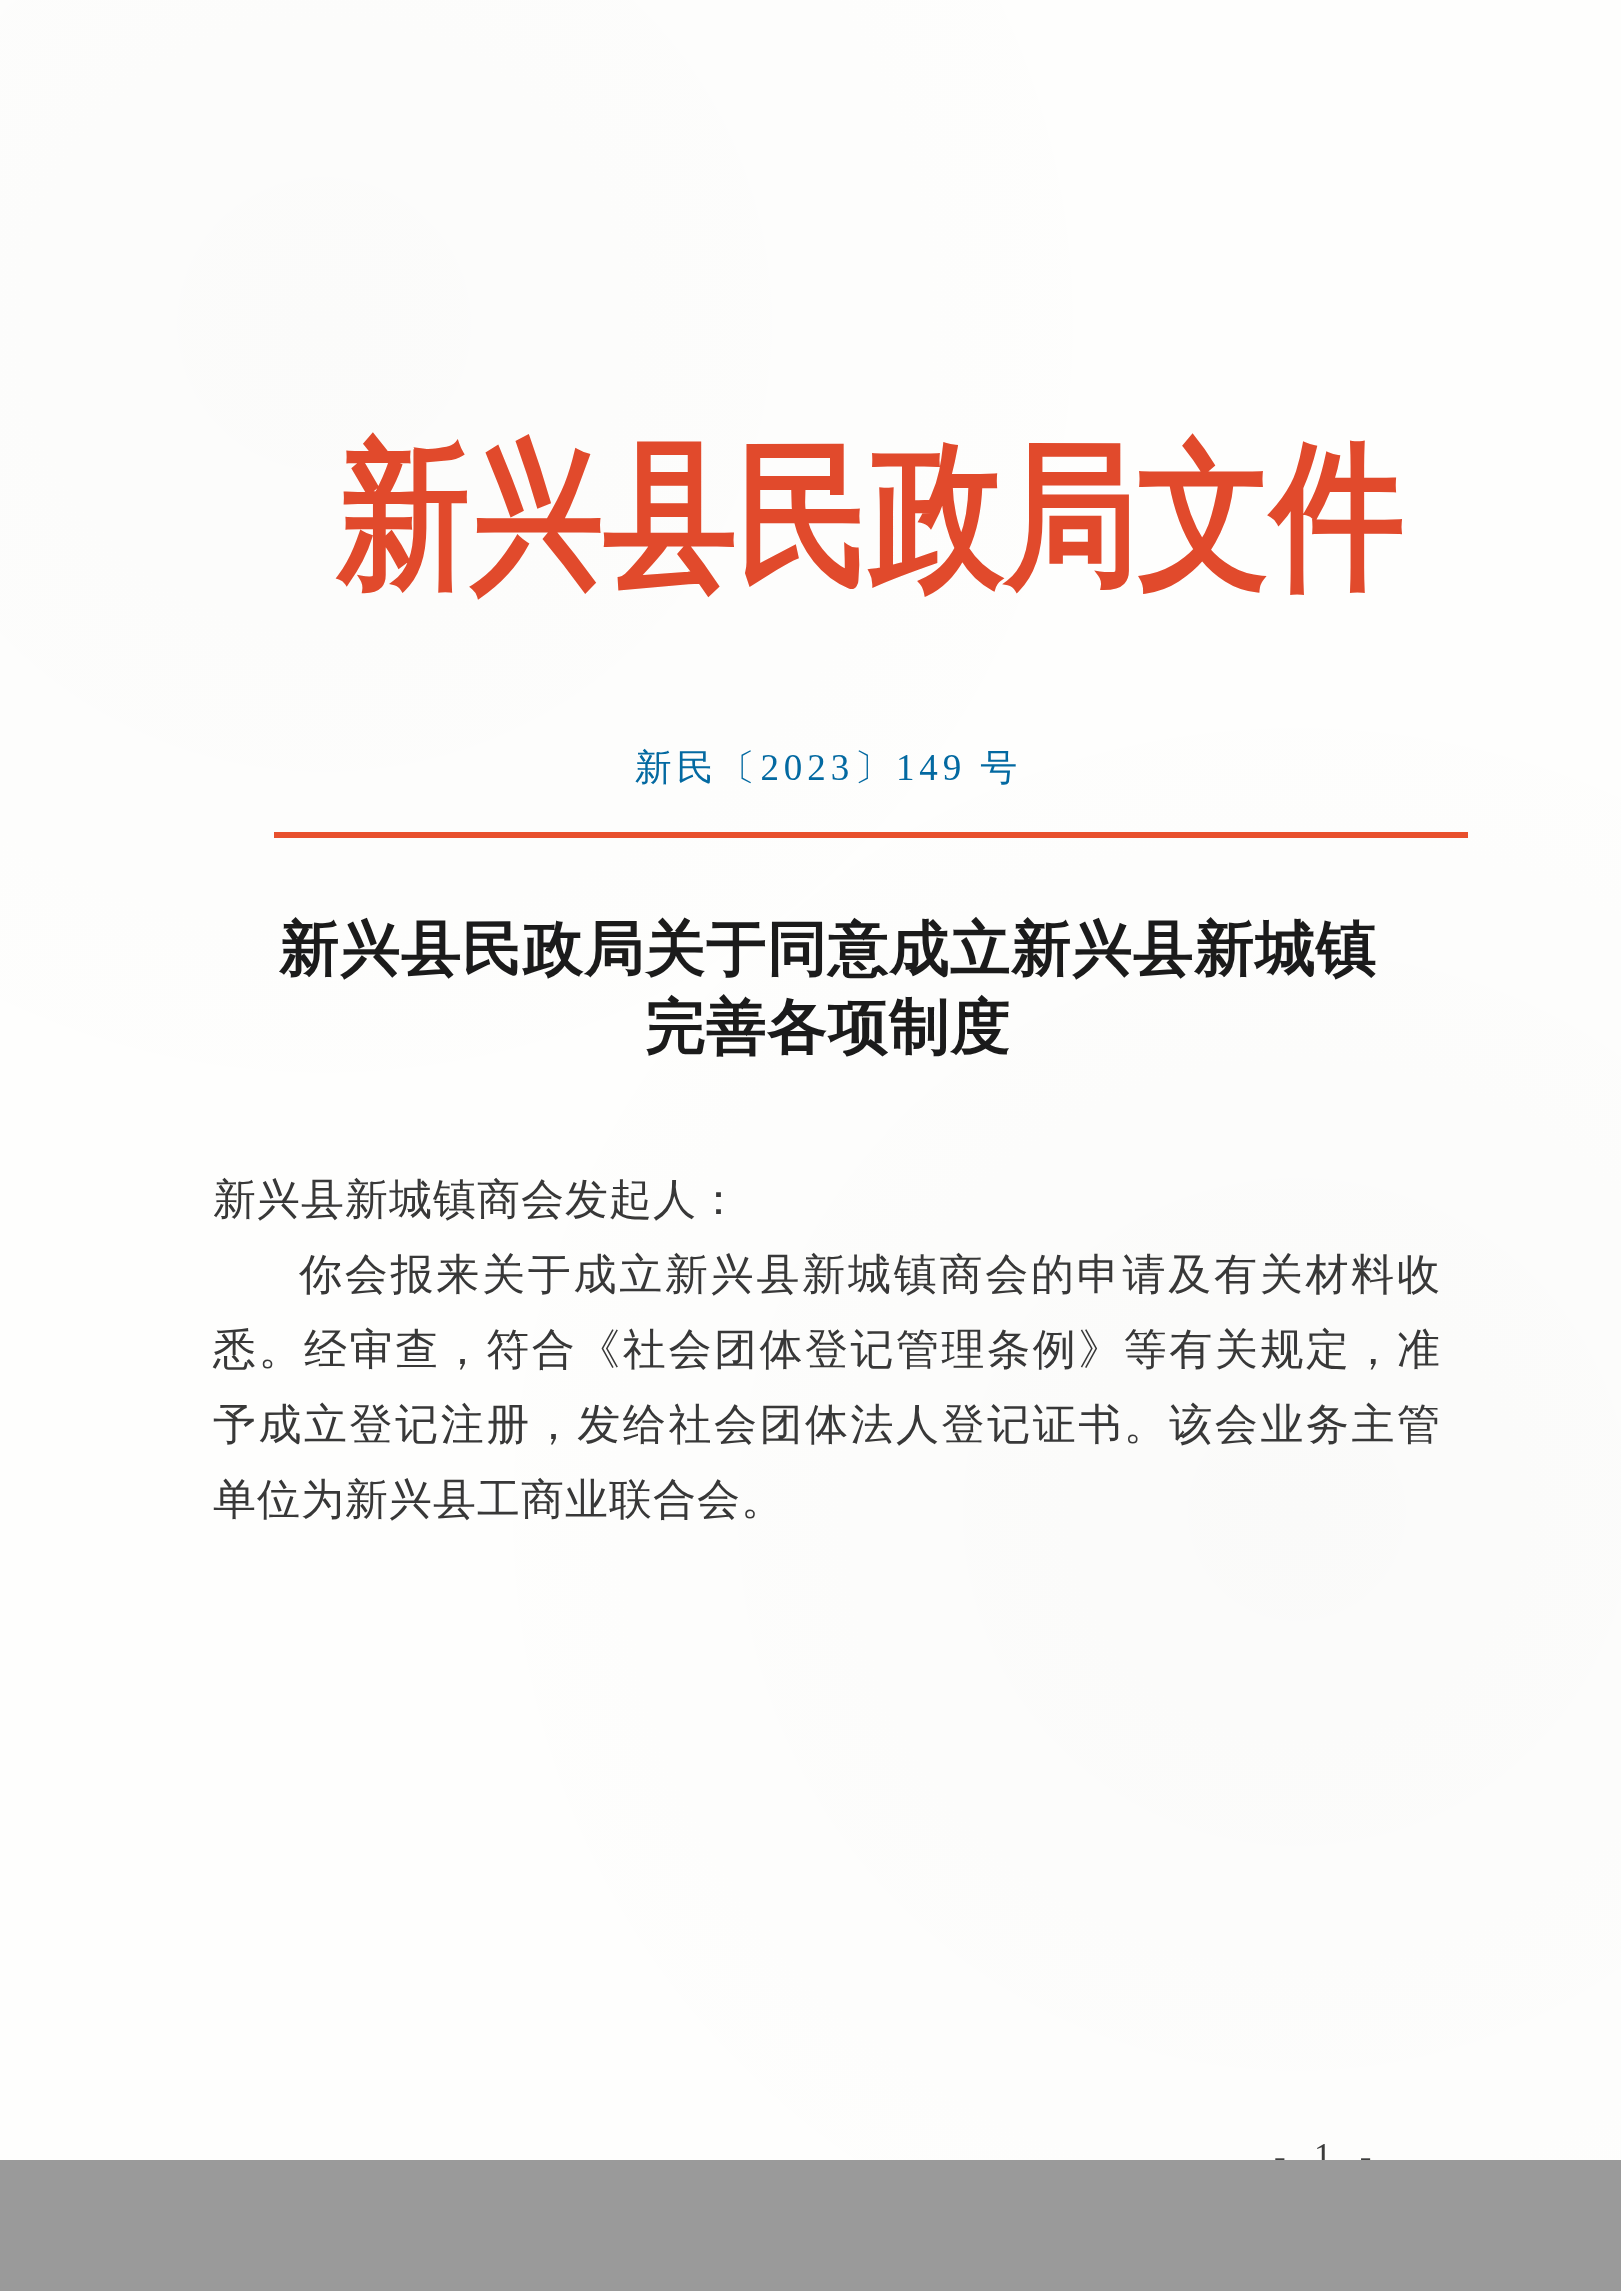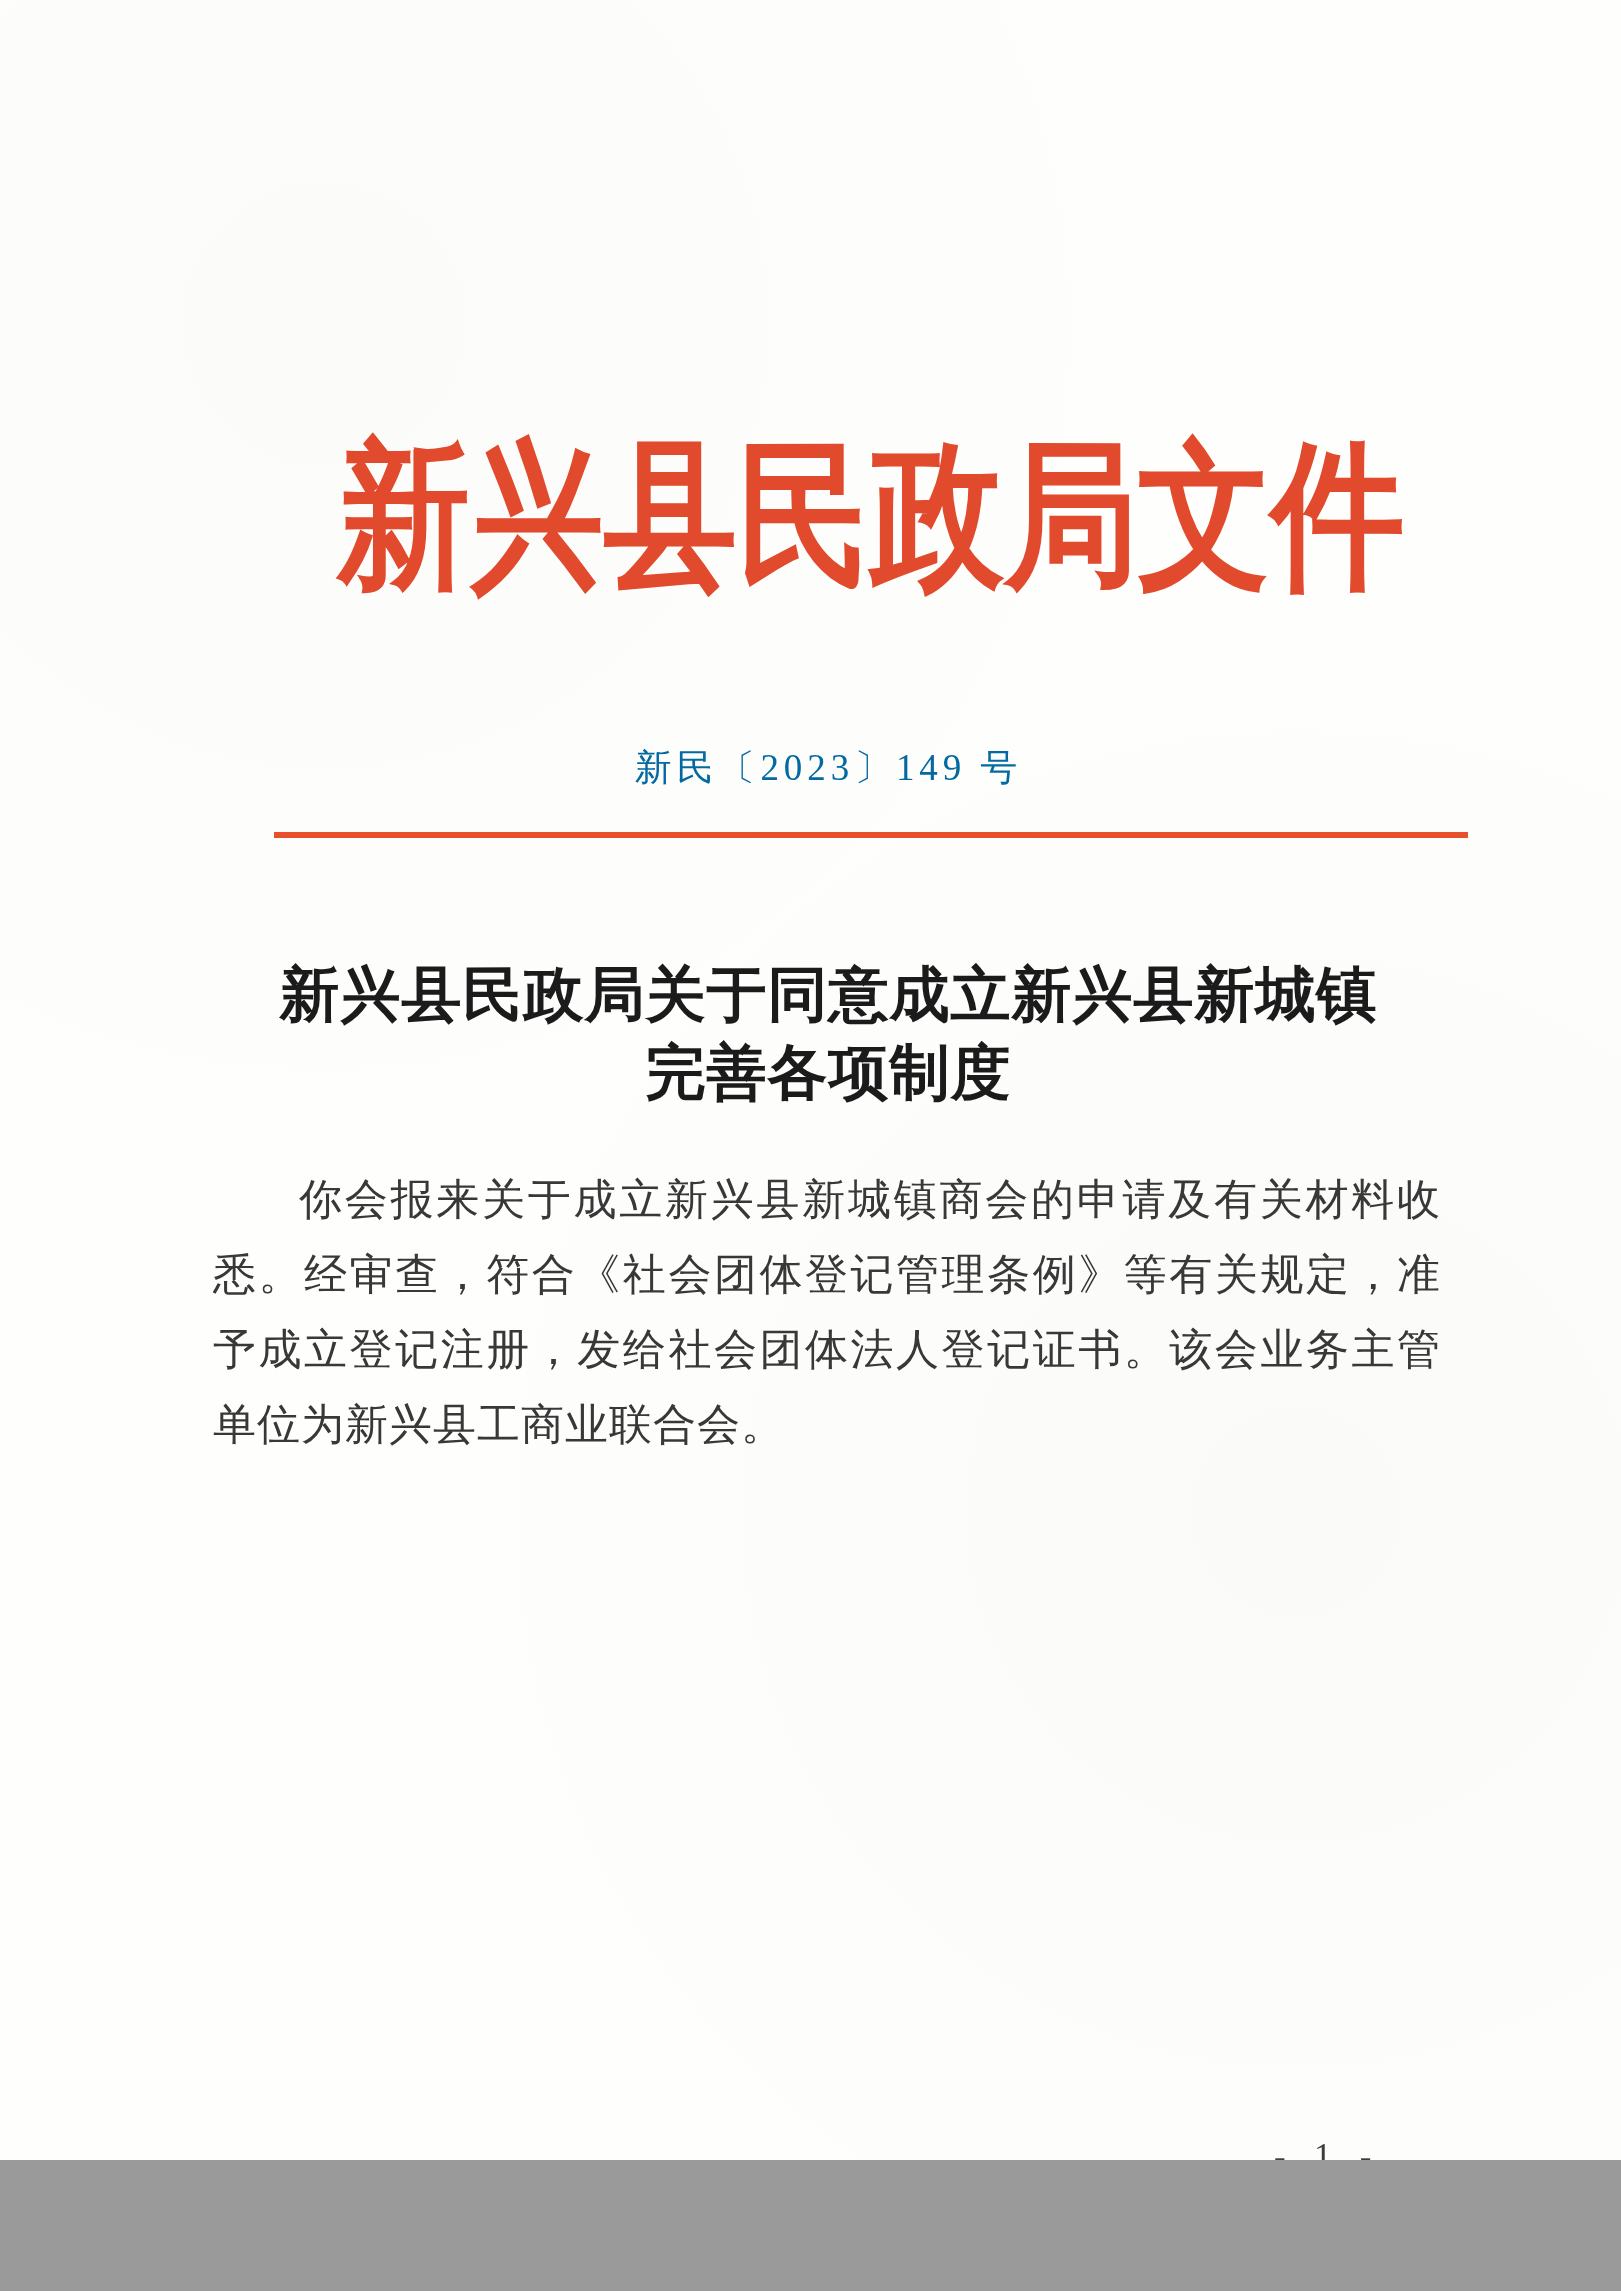--- a/index.html
+++ b/index.html
@@ -69,21 +69,20 @@
     position: absolute;
     top: 910px;
     left: 216px;
     width: 1225px;
     text-align: center;
     font-weight: bold;
     font-size: 60px;
     line-height: 78px;
     color: #1b1b1b;
     letter-spacing: 1px;
-    margin-top: 46px;
   }
 
   .doc-body {
     position: absolute;
     top: 1162px;
     left: 213px;
     width: 1228px;
     font-size: 43px;
     line-height: 75px;
     color: #383838;
@@ -120,19 +119,20 @@
   <div class="doc-number">新民〔2023〕149 号</div>
 
   <div class="red-line"></div>
 
   <div class="doc-title">
     <div>新兴县民政局关于同意成立新兴县新城镇</div>
     <div>完善各项制度</div>
   </div>
 
   <div class="doc-body">
+    <p class="salutation">新兴县新城镇商会发起人：</p>
     <p>你会报来关于成立新兴县新城镇商会的申请及有关材料收悉。经审查，符合《社会团体登记管理条例》等有关规定，准予成立登记注册，发给社会团体法人登记证书。该会业务主管单位为新兴县工商业联合会。</p>
   </div>
 
   <div class="page-number">- 1 -</div>
 
 </div>
 
 
 </body></html>

